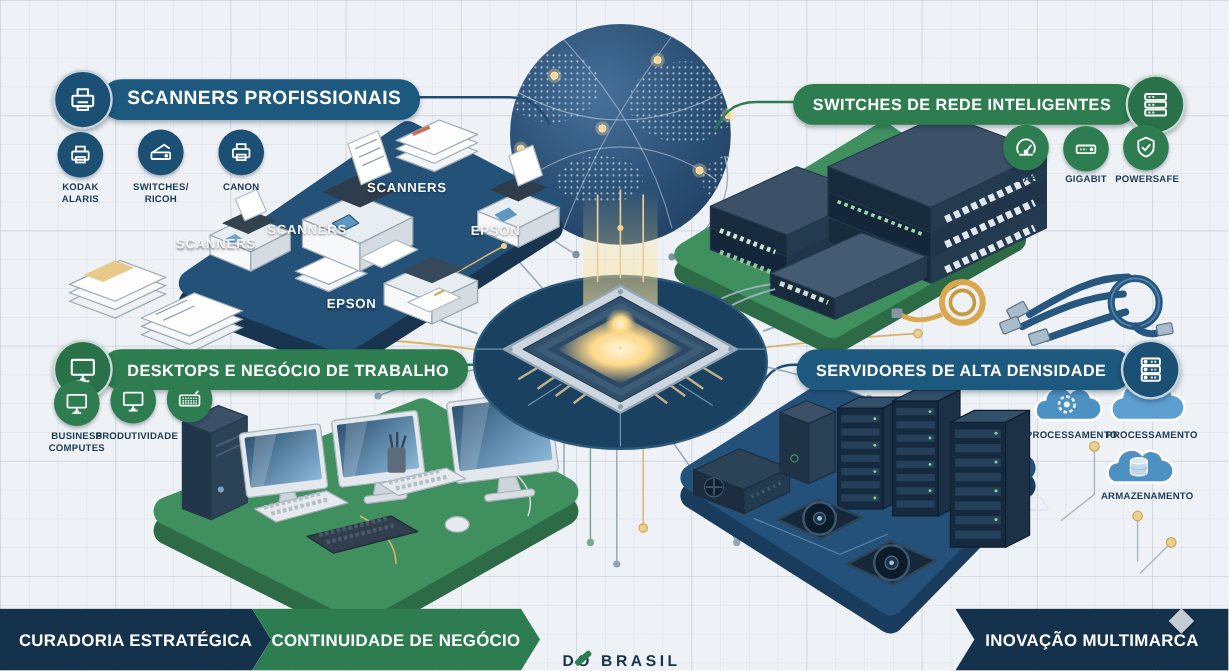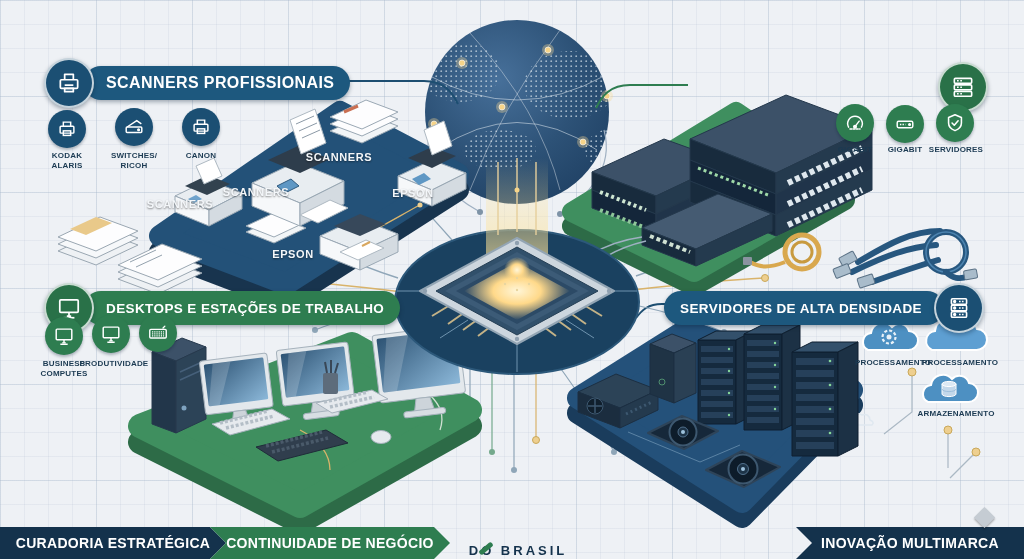--- a/index.html
+++ b/index.html
@@ -41,21 +41,21 @@
   .pr-servers .pill{font-size:13.5px;}
   
   .circle-icon{position:absolute;width:38px;height:38px;border-radius:50%;display:flex;align-items:center;
     justify-content:center;box-shadow:0 2px 3px rgba(10,30,50,.3);z-index:6;}
   .icon-label{position:absolute;font-size:8px;font-weight:bold;color:#1b3a52;text-align:center;
     line-height:1.2;transform:translateX(-50%);letter-spacing:.2px;z-index:6;}
   
   .plat-label{position:absolute;color:#f3f6f9;font-weight:bold;font-size:11px;letter-spacing:.6px;
     text-shadow:0 1px 2px rgba(0,0,0,.45);transform:translate(-50%,-50%);z-index:4;}
   
-  .seg{position:absolute;bottom:0;height:32px;display:flex;align-items:center;justify-content:center;
+  .seg{position:absolute;bottom:0;height:52px;display:flex;align-items:center;justify-content:center;
     color:#fff;font-weight:bold;font-size:14px;letter-spacing:.3px;z-index:7;}
   .seg.first{clip-path:polygon(0 0,calc(100% - 16px) 0,100% 50%,calc(100% - 16px) 100%,0 100%);}
   .seg.mid{clip-path:polygon(0 0,calc(100% - 16px) 0,100% 50%,calc(100% - 16px) 100%,0 100%,16px 50%);}
   .seg.last{clip-path:polygon(0 0,100% 0,100% 100%,0 100%,16px 50%);}
   .seg.navy{background:#14324c;}
   .seg.green{background:#2e7d50;}
   .logo{position:absolute;left:448px;bottom:1px;width:140px;text-align:center;z-index:8;}
   .logo .kgs{font-size:46px;line-height:.92;font-weight:800;color:#15334d;letter-spacing:1px;}
   .logo .sub{font-size:13px;font-weight:bold;color:#15334d;letter-spacing:3px;margin-top:1px;}
   .k-accent{position:absolute;left:30px;top:4px;width:16px;height:5px;background:#2e7d50;
@@ -484,31 +484,32 @@
 
   <div class="pill-row rev pr-switches">
     <div class="pill-circle green-bg2">
       <svg width="26" height="26" viewBox="0 0 24 24" fill="none" stroke="#ffffff" stroke-width="1.5">
         <rect x="4" y="4" width="16" height="4.5" rx="1"></rect>
           <rect x="4" y="10" width="16" height="4.5" rx="1"></rect>
           <rect x="4" y="16" width="16" height="4.5" rx="1"></rect>
         <path d="M 6.5,6.2 h 6 M 6.5,12.2 h 6 M 6.5,18.2 h 6" stroke-dasharray="1.5 1.5"></path>
       </svg>
     </div>
+    <div class="pill green-bg">SWITCHES DE REDE INTELIGENTES</div>
   </div>
 
   <div class="pill-row pr-desktops">
     <div class="pill-circle green-bg2">
       <svg width="26" height="26" viewBox="0 0 24 24" fill="none" stroke="#ffffff" stroke-width="1.6" stroke-linejoin="round">
         <rect x="3.5" y="4.5" width="17" height="11.5" rx="1"></rect>
           <path d="M 10,19.5 h 4 M 12,16 v 3.5"></path>
           <path d="M 7,21 h 10"></path>
       </svg>
     </div>
-    <div class="pill green-bg">DESKTOPS E ESTAÇÕES DE TRABALHO</div>
+    <div class="pill green-bg">DESKTOPS E NEGÓCIO DE TRABALHO</div>
   </div>
 
   <div class="pill-row rev pr-servers">
     <div class="pill-circle navy-bg2">
       <svg width="26" height="26" viewBox="0 0 24 24" fill="none" stroke="#ffffff" stroke-width="1.5">
         <rect x="5" y="3.5" width="14" height="5" rx="1"></rect>
           <rect x="5" y="9.5" width="14" height="5" rx="1"></rect>
           <rect x="5" y="15.5" width="14" height="5" rx="1"></rect>
         <circle cx="8" cy="6" r="0.8" fill="#fff"></circle>
           <circle cx="8" cy="12" r="0.8" fill="#fff"></circle>
@@ -560,21 +561,21 @@
         <circle cx="17" cy="12.5" r="0.9" fill="#fff"></circle>
       </svg>
   </div>
   <div class="icon-label" style="left:905px;top:145px;width:54px;">GIGABIT</div>
   <div class="circle-icon green-bg" style="left:936px;top:104px;">
     <svg width="22" height="22" viewBox="0 0 24 24" fill="none" stroke="#ffffff" stroke-width="1.7" stroke-linejoin="round" stroke-linecap="round">
         <path d="M 12,3 L 19,6 V 12 C 19,17 15,19.2 12,20.3 C 9,19.2 5,17 5,12 V 6 Z"></path>
         <path d="M 8.8,12 l 2.4,2.4 l 4.2,-4.8"></path>
       </svg>
   </div>
-  <div class="icon-label" style="left:956px;top:145px;width:60px;">SERVIDORES</div>
+  <div class="icon-label" style="left:956px;top:145px;width:60px;">POWERSAFE</div>
 
   <div class="circle-icon green-bg" style="left:45px;top:317px;">
     <svg width="22" height="22" viewBox="0 0 24 24" fill="none" stroke="#ffffff" stroke-width="1.6" stroke-linejoin="round">
         <rect x="3.5" y="4.5" width="17" height="11.5" rx="1"></rect>
         <path d="M 10,19.5 h 4 M 12,16 v 3.5"></path>
         <path d="M 8,21 h 8"></path>
       </svg>
   </div>
   <div class="icon-label" style="left:64px;top:359px;width:56px;">BUSINESS COMPUTES</div>
   <div class="circle-icon green-bg" style="left:92px;top:315px;">

